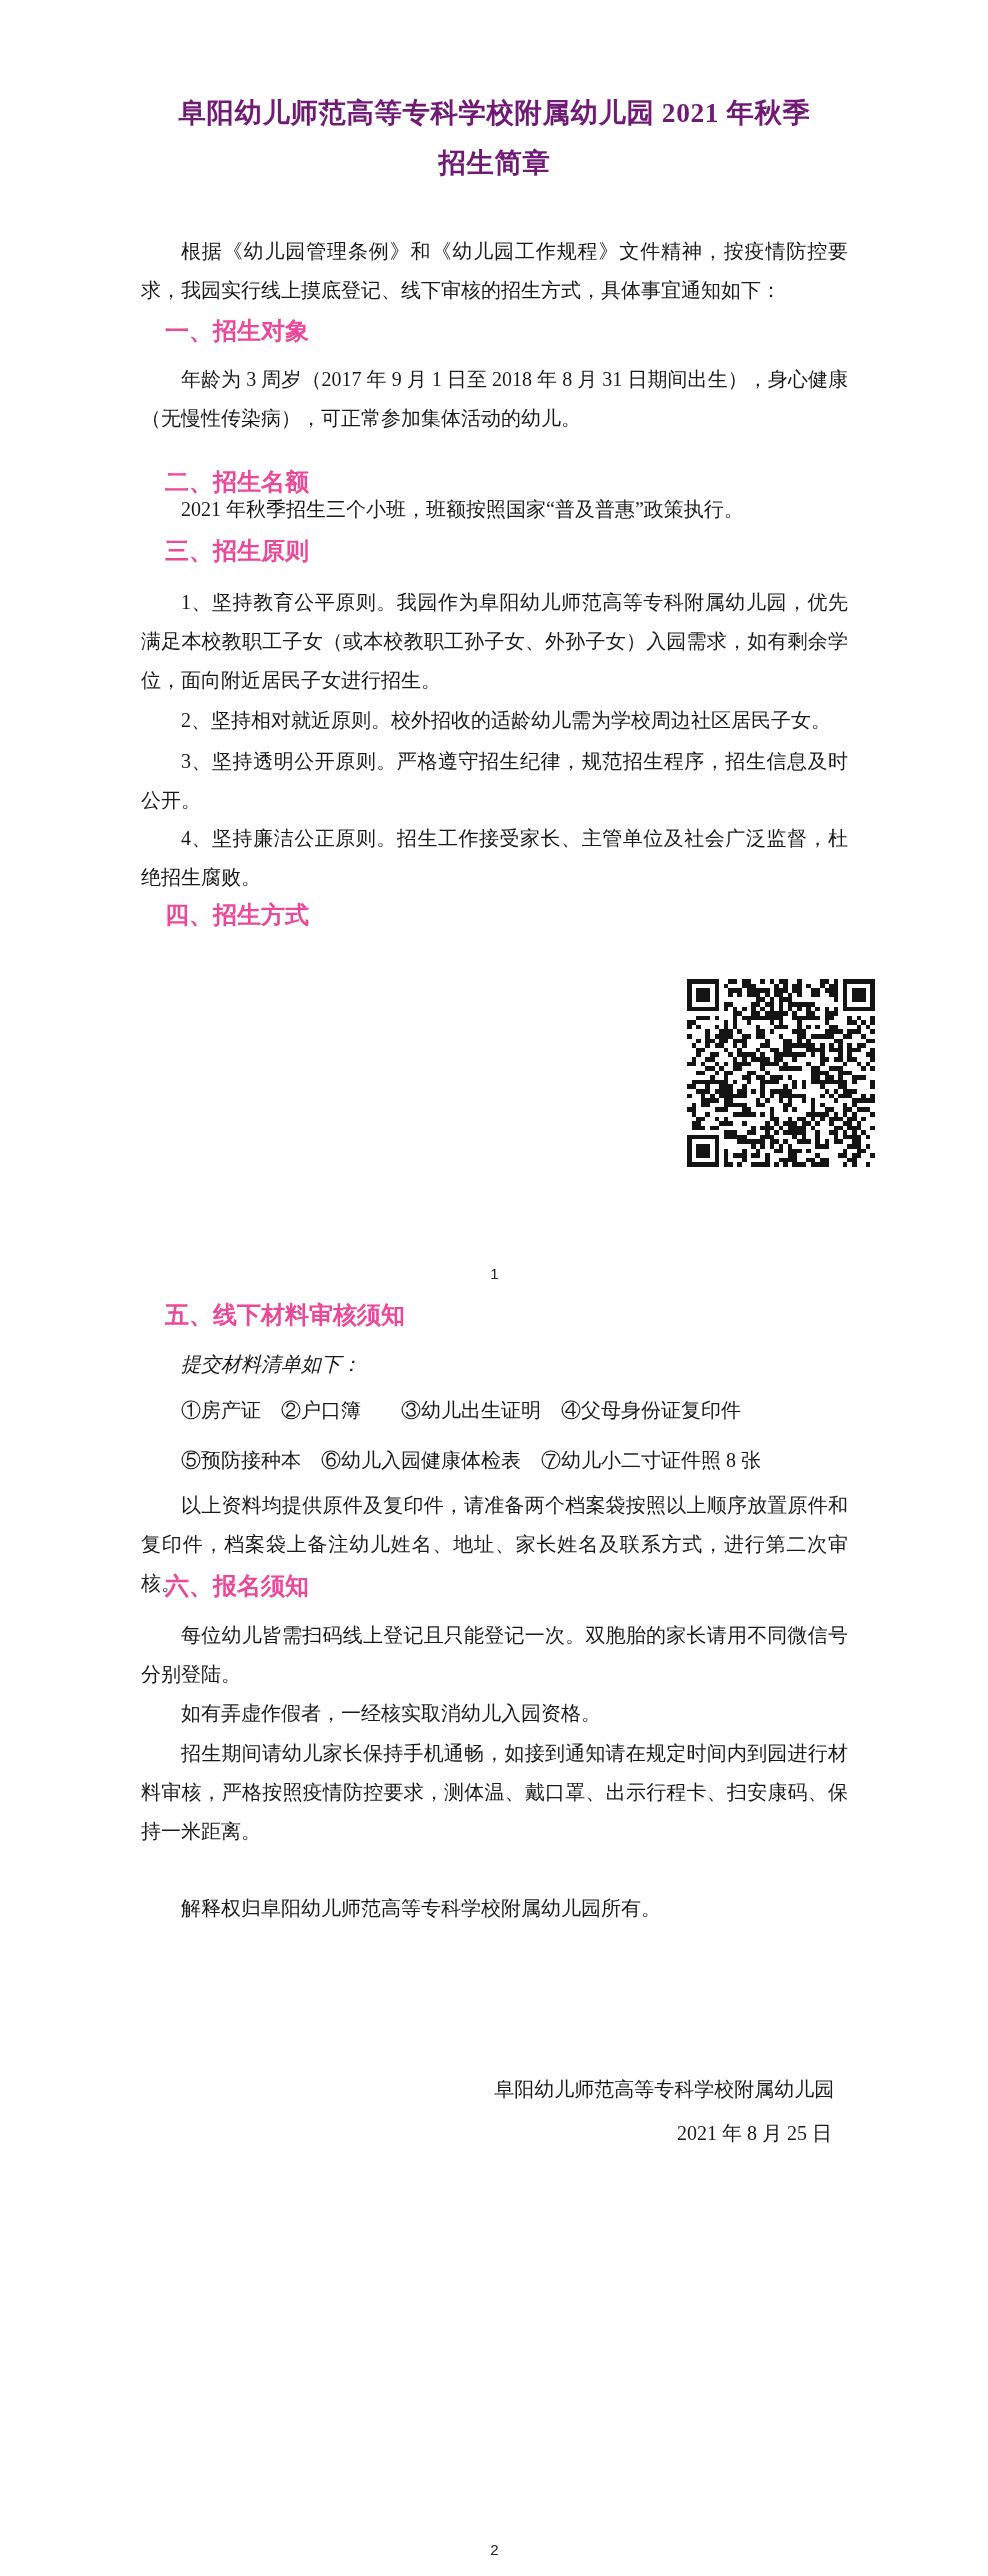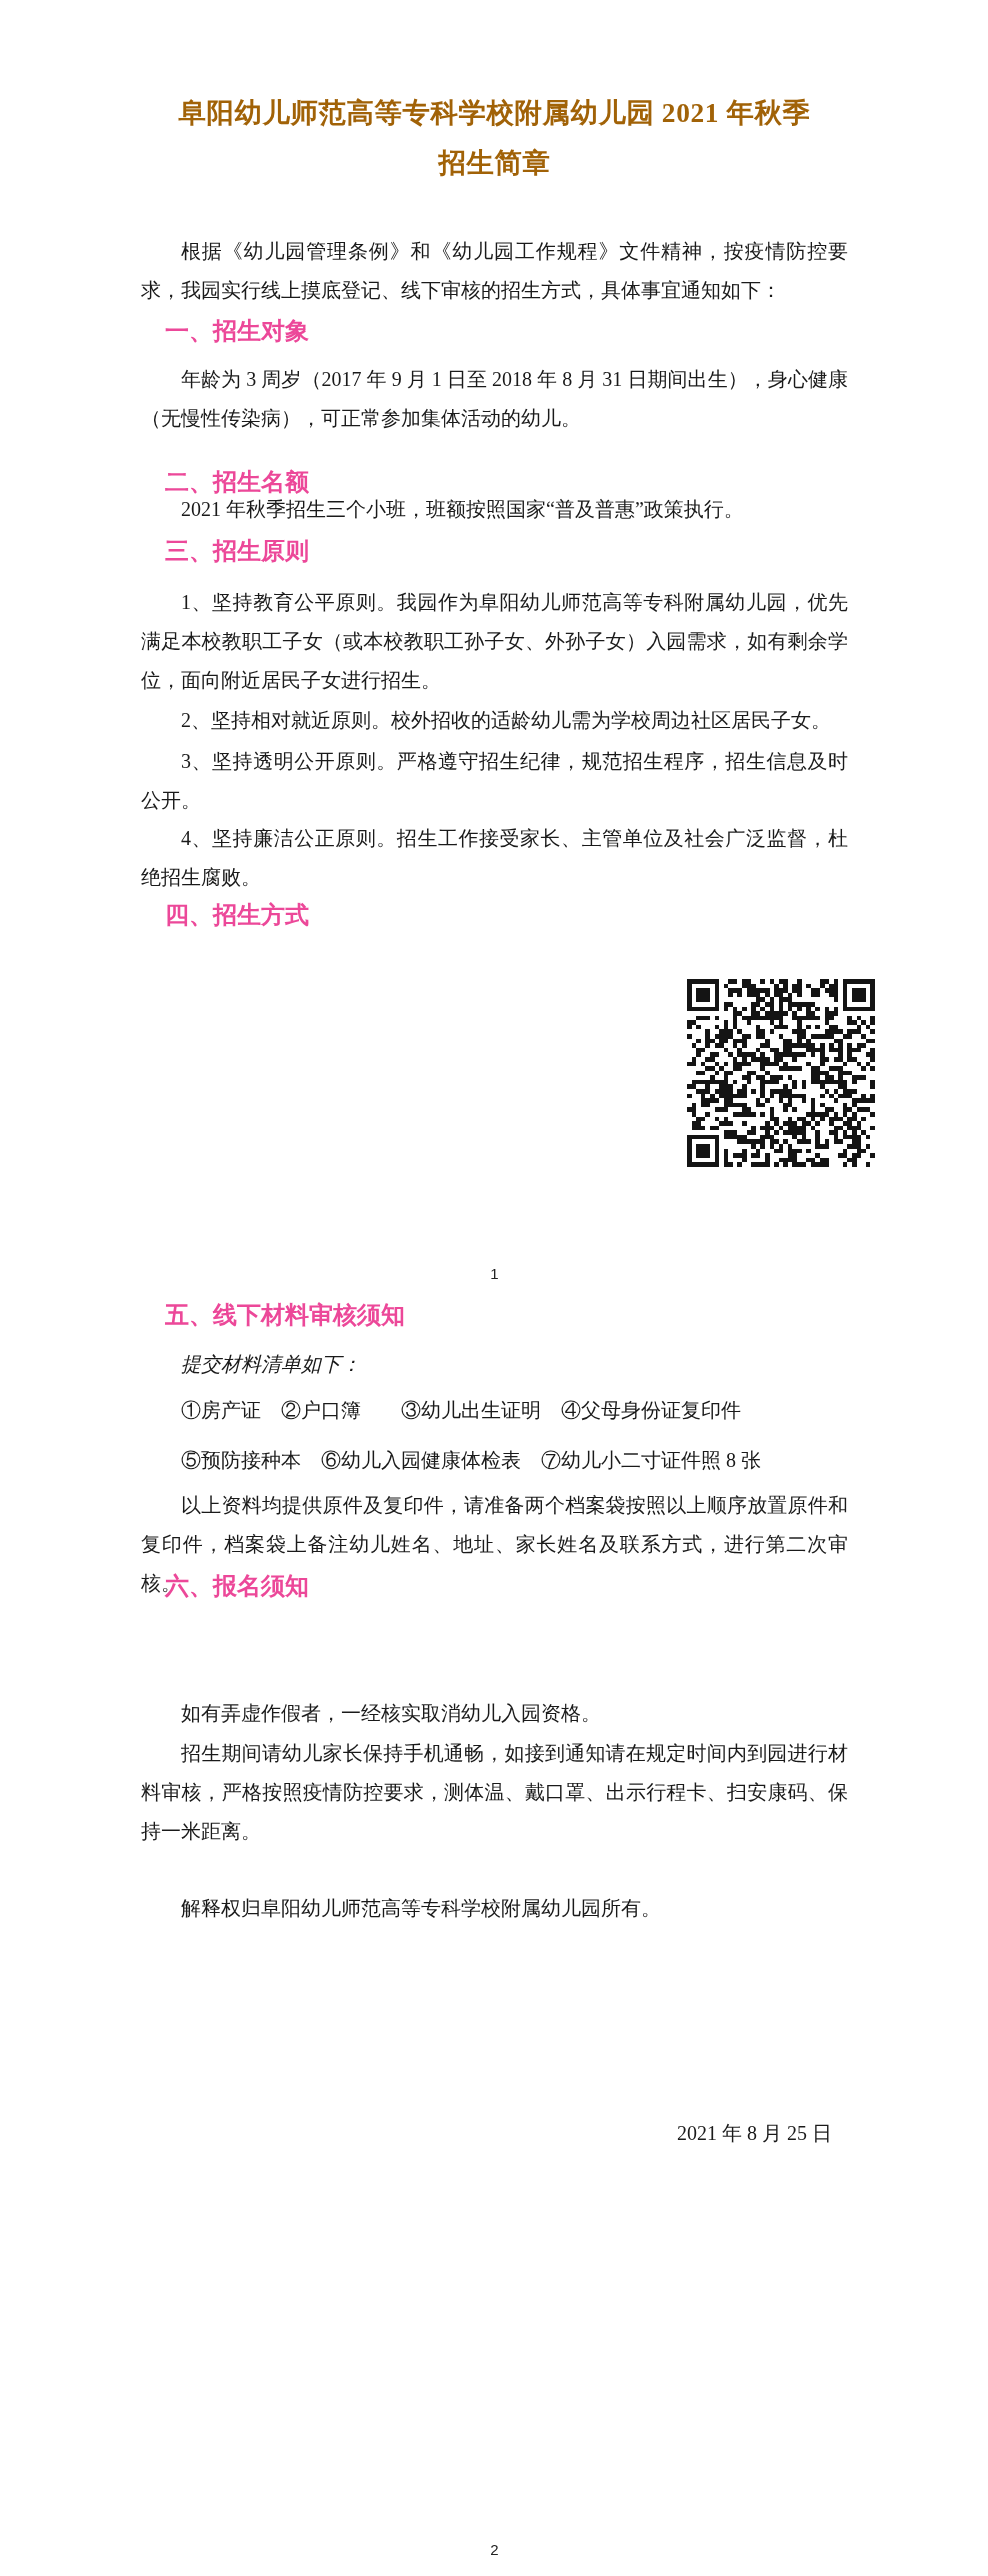--- a/index.html
+++ b/index.html
@@ -8,21 +8,21 @@
     width:989px;
     height:2576px;
     background:#ffffff;
     color:#1a1a1a;
     font-family:"Liberation Serif","DejaVu Serif",serif;
     overflow:hidden;
   }
   .abs{position:absolute;}
   .title{
     left:0; width:989px; text-align:center;
-    font-size:27.4px; font-weight:bold; color:#a16207;
+    font-size:27.4px; font-weight:bold; color:#701a75;
     font-family:"Liberation Serif","DejaVu Serif",serif;
     letter-spacing:0.6px;
   }
   .body-text{
     left:141px; width:707px;
     font-size:20px; line-height:39px;
     text-align:justify;
     color:#1a1a1a;
   }
   .indent{text-indent:2em;}
@@ -883,23 +883,25 @@
 
   <div class="abs pagenum" style="top:1265px;">1</div>
 
   <div class="abs heading" style="top:1299px;">五、线下材料审核须知</div>
   <div class="abs body-text indent" style="top:1345px;font-style:italic;">提交材料清单如下：</div>
   <div class="abs body-text indent" style="top:1391px;">①房产证　②户口簿　　③幼儿出生证明　④父母身份证复印件</div>
   <div class="abs body-text indent" style="top:1441px;">⑤预防接种本　⑥幼儿入园健康体检表　⑦幼儿小二寸证件照 8 张</div>
   <div class="abs body-text indent" style="top:1486px;">以上资料均提供原件及复印件，请准备两个档案袋按照以上顺序放置原件和复印件，档案袋上备注幼儿姓名、地址、家长姓名及联系方式，进行第二次审核。</div>
 
   <div class="abs heading" style="top:1570px;">六、报名须知</div>
+  <div class="abs body-text indent" style="top:1616px;">每位幼儿皆需扫码线上登记且只能登记一次。双胞胎的家长请用不同微信号分别登陆。</div>
   <div class="abs body-text indent" style="top:1694px;">如有弄虚作假者，一经核实取消幼儿入园资格。</div>
   <div class="abs body-text indent" style="top:1734px;">招生期间请幼儿家长保持手机通畅，如接到通知请在规定时间内到园进行材料审核，严格按照疫情防控要求，测体温、戴口罩、出示行程卡、扫安康码、保持一米距离。</div>
 
   <div class="abs body-text indent" style="top:1889px;">解释权归阜阳幼儿师范高等专科学校附属幼儿园所有。</div>
 
+  <div class="abs sig" style="top:2070px; padding-right:13.7px;">阜阳幼儿师范高等专科学校附属幼儿园</div>
   <div class="abs sig" style="top:2114px; padding-right:16px;">2021 年 8 月 25 日</div>
 
   <div class="abs pagenum" style="top:2541px;">2</div>
 
 </div>
 
 
 </body></html>

